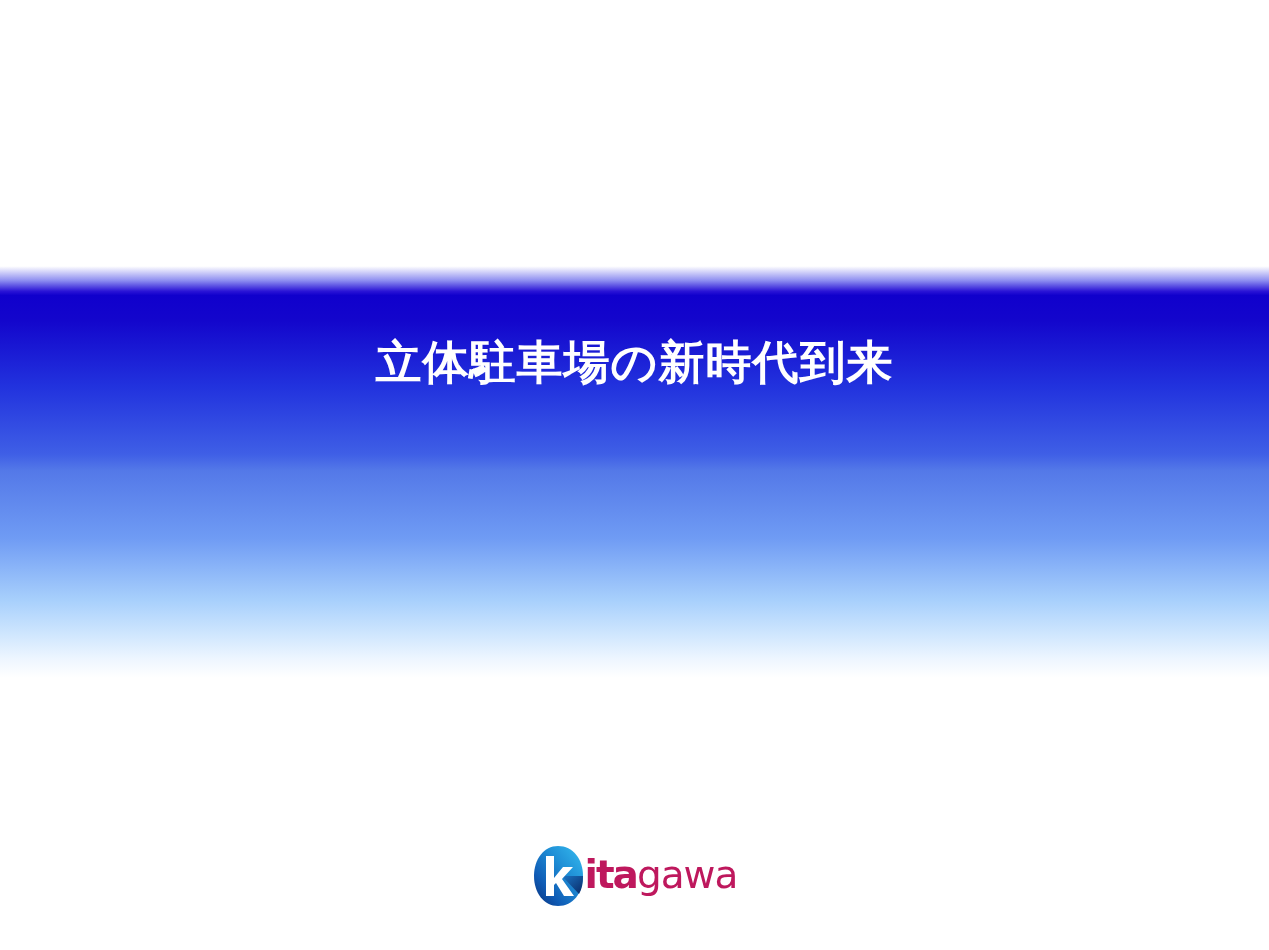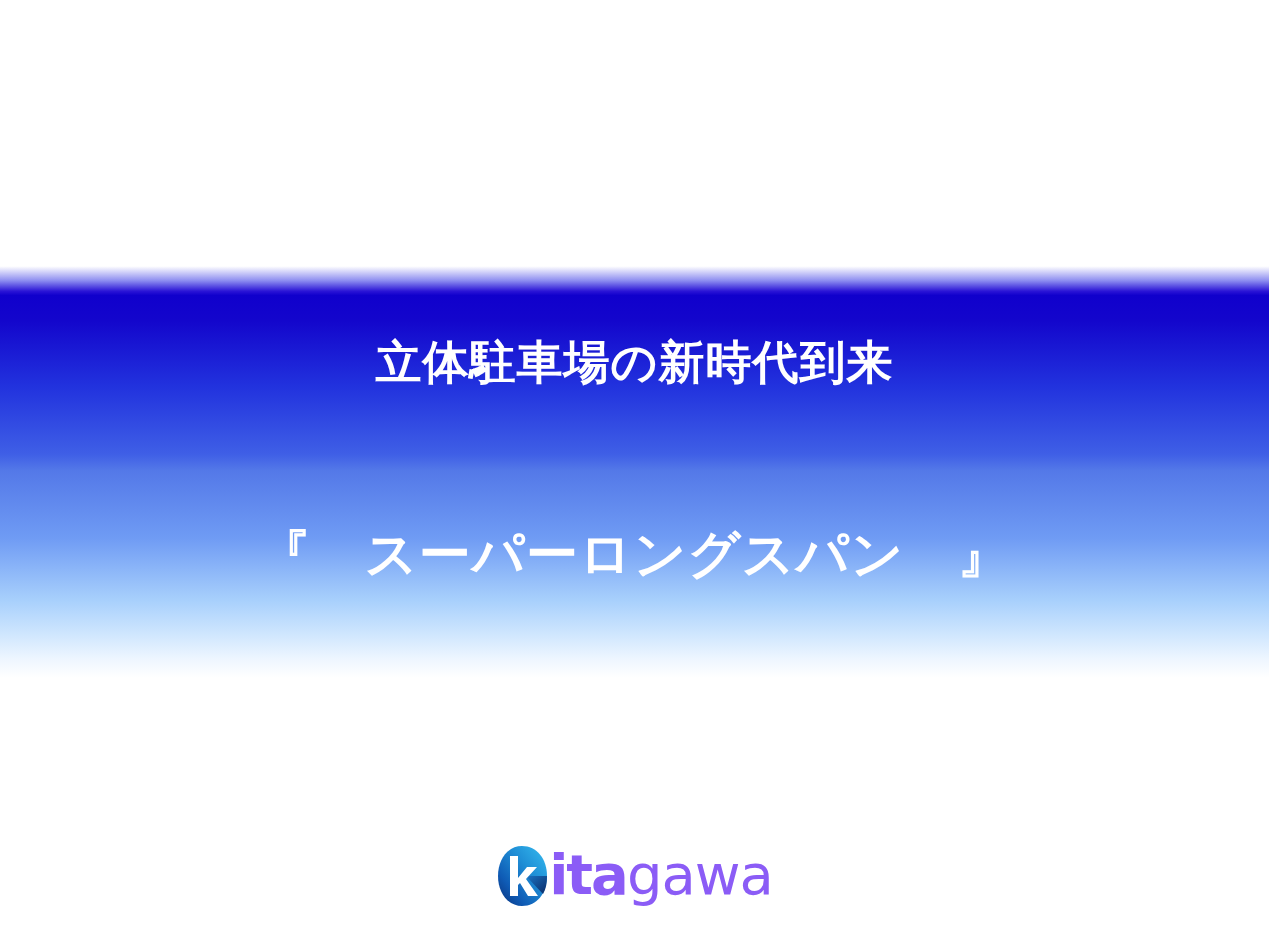--- a/index.html
+++ b/index.html
@@ -106,23 +106,23 @@
 
   .logo-mark {
     width: 52px;
     height: 62px;
     display: block;
     margin-right: 1px;
   }
 
   .logo-wordmark {
     font-family: "DejaVu Sans", "Liberation Sans", sans-serif;
-    font-size: 56px;
+    font-size: 39px;
     line-height: 62px;
-    color: #8b5cf6;
+    color: #be185d;
     letter-spacing: -1px;
     display: inline-block;
     transform: translateY(-1px);
   }
 
   .logo-wordmark .w-bold {
     font-weight: bold;
     letter-spacing: -2px;
   }
 
@@ -136,21 +136,20 @@
 
 <div id="slide">
 
   <div class="band"></div>
 
   <div class="title-block">
 
     <div class="line-jp-1">立体駐車場の新時代到来</div>
 
 
-    <div class="line-jp-2">『　スーパーロングスパン　』</div>
   </div>
 
   <div class="logo">
 
     <svg class="logo-mark" viewBox="0 0 52 62">
       <defs>
         <linearGradient id="kgrad" x1="0" y1="1" x2="1" y2="0">
           <stop offset="0%" stop-color="#0a2f78"></stop>
           <stop offset="28%" stop-color="#0f5bb5"></stop>
           <stop offset="62%" stop-color="#1f8fd6"></stop>

